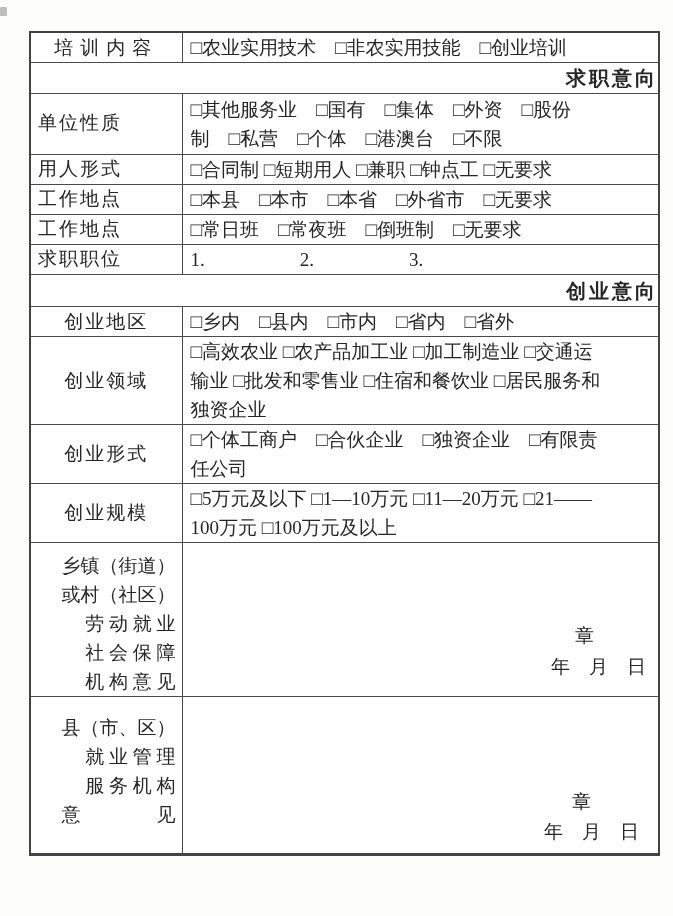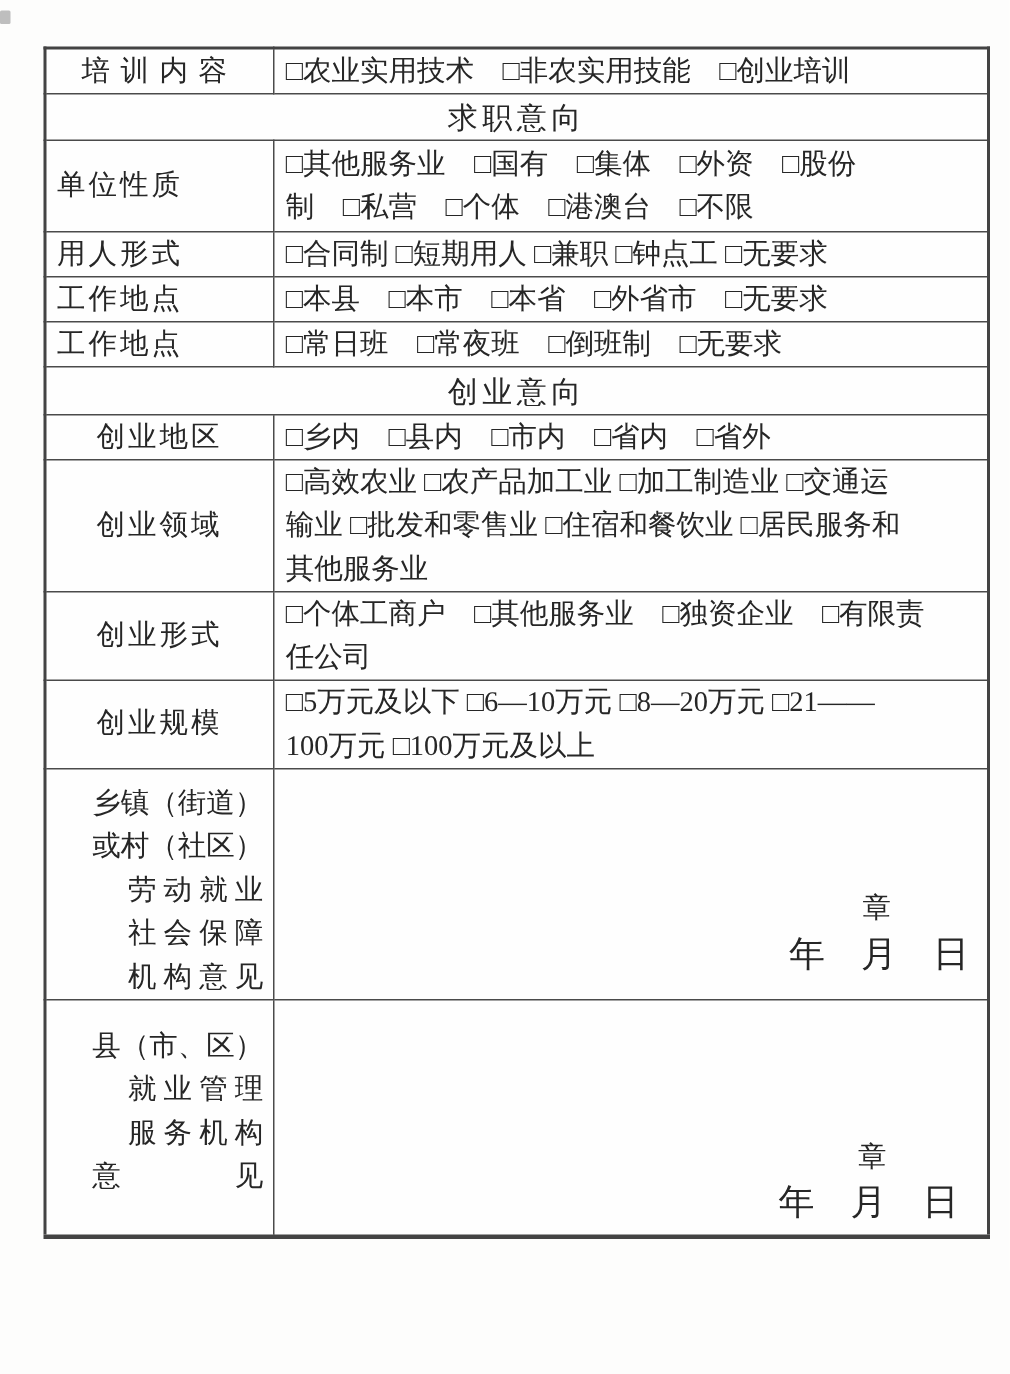--- a/index.html
+++ b/index.html
@@ -37,31 +37,31 @@
   .lbl-spread     { text-align: center; letter-spacing: 7px; }
   .lbl-left       { text-align: left; padding-left: 7px; letter-spacing: 2px; font-family: Liberation Mono, monospace; }
   .lbl-opinion    { vertical-align: top; text-align: right; padding: 8px 6px 0 8px; }
   .lbl-opinion .oln { white-space: pre; line-height: 29px; }
   .pt-county      { padding-top: 16px; }
   
   .val            { text-align: left; padding-left: 8px; }
   .val .ln        { white-space: pre; line-height: 29px; }
   
   .sec {
-    text-align: center;
+    text-align: right;
     font-family: "DejaVu Sans", "Liberation Sans", sans-serif;
-    font-weight: normal;
+    font-weight: bold;
     font-size: 20px;
     letter-spacing: 3px;
     border-radius: 10px;
   }
   
   .stamp-cell { position: relative; padding: 0; }
   .stamp      { position: absolute; white-space: pre; font-size: 19px; }
-  .datefield  { position: absolute; white-space: pre; font-size: 24px; }
+  .datefield  { position: absolute; white-space: pre; font-size: 19px; }
   .stamp-a    { right: 64px; bottom: 46px; }
   .date-a     { right: 12px; bottom: 15px; }
   .stamp-b    { right: 67px; bottom: 37px; }
   .date-b     { right: 19px; bottom: 7px; }
 </style>
 </head>
 <body>
 
 <div class="page">
   <div class="scan-speck"></div>
@@ -107,54 +107,60 @@
           </td>
       </tr>
 
       <tr>
         <td class="lbl lbl-left" style="height:27px">工作地点</td>
         <td class="val">
             <div class="ln">□常日班　□常夜班　□倒班制　□无要求</div>
           </td>
       </tr>
 
+      <tr>
+        <td class="lbl lbl-left" style="height:28px">求职职位</td>
+        <td class="val">
+            <div class="ln">1.　　　　　2.　　　　　3.</div>
+          </td>
+      </tr>
 
 
       <tr>
         <td class="sec" colspan="2" style="height:32px">创业意向</td>
       </tr>
 
       <tr>
         <td class="lbl" style="height:27px">创业地区</td>
         <td class="val">
             <div class="ln">□乡内　□县内　□市内　□省内　□省外</div>
           </td>
       </tr>
 
       <tr>
         <td class="lbl" style="height:87px">创业领域</td>
         <td class="val">
           <div class="ln">□高效农业 □农产品加工业 □加工制造业 □交通运</div>
           <div class="ln">输业 □批发和零售业 □住宿和餐饮业 □居民服务和</div>
-          <div class="ln">其他服务业</div>
+          <div class="ln">独资企业</div>
         </td>
       </tr>
 
       <tr>
         <td class="lbl" style="height:56px">创业形式</td>
         <td class="val">
-          <div class="ln">□个体工商户　□其他服务业　□独资企业　□有限责</div>
+          <div class="ln">□个体工商户　□合伙企业　□独资企业　□有限责</div>
           <div class="ln">任公司</div>
         </td>
       </tr>
 
       <tr>
         <td class="lbl" style="height:59px">创业规模</td>
         <td class="val">
-          <div class="ln">□5万元及以下 □6—10万元 □8—20万元 □21——</div>
+          <div class="ln">□5万元及以下 □1—10万元 □11—20万元 □21——</div>
           <div class="ln">100万元 □100万元及以上</div>
         </td>
       </tr>
 
       <tr>
         <td class="lbl-opinion" style="height:145px">
           <div class="oln">乡镇（街道）</div>
           <div class="oln">或村（社区）</div>
           <div class="oln">劳 动 就 业</div>
           <div class="oln">社 会 保 障</div>

